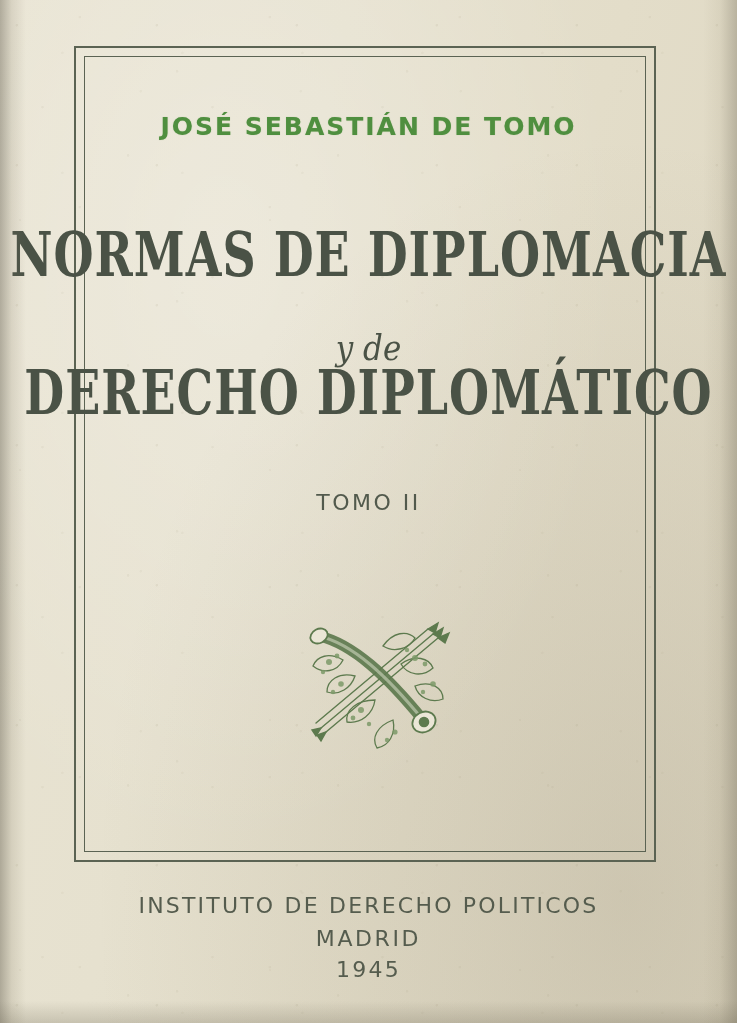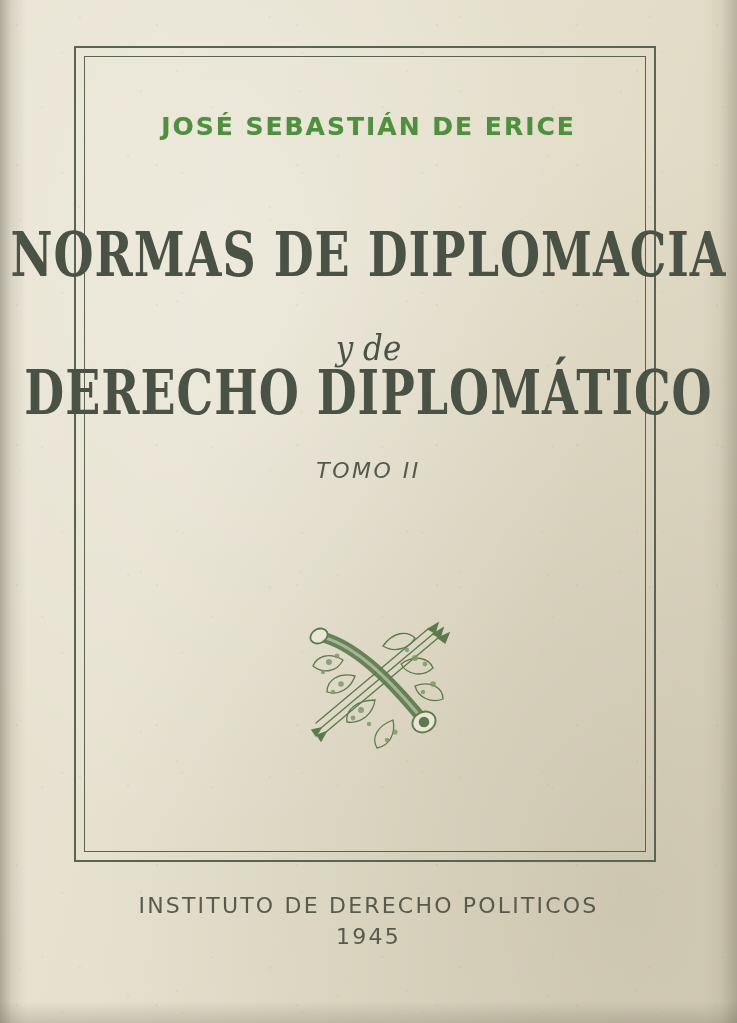--- a/index.html
+++ b/index.html
@@ -131,26 +131,25 @@
     font-family: "DejaVu Serif", serif;
     font-weight: bold;
     font-size: 46px;
     letter-spacing: 1px;
     color: #4a5246;
     transform: scaleY(1.34);
     transform-origin: 50% 50%;
   }
 
   #tomo {
-    top: 458px;
+    top: 490px;
     font-family: "DejaVu Sans", sans-serif;
     font-size: 22px;
     letter-spacing: 2.5px;
     color: #525a4d;
-    font-style: italic;
   }
 
   
   #imprint {
     top: 893px;
   }
   #imprint .pub {
     font-family: "DejaVu Sans", sans-serif;
     font-size: 22px;
     letter-spacing: 2.2px;
@@ -185,21 +184,21 @@
 <body>
 
 <div id="cover">
 
   <div id="grain"></div>
 
   <div id="frame-outer">
     <div id="frame-inner"></div>
   </div>
 
-  <div class="content" id="author">JOSÉ SEBASTIÁN DE ERICE</div>
+  <div class="content" id="author">JOSÉ SEBASTIÁN DE TOMO</div>
 
   <div class="content" id="title-line1">NORMAS DE DIPLOMACIA</div>
 
   <div class="content" id="title-conj">y de</div>
 
   <div class="content" id="title-line2">DERECHO DIPLOMÁTICO</div>
 
   <div class="content" id="tomo">TOMO II</div>
 
   <div id="emblem">
@@ -252,20 +251,21 @@
           <circle cx="140" cy="92" r="2.2"></circle>
             <circle cx="112" cy="132" r="2.6"></circle>
           <circle cx="104" cy="140" r="2.2"></circle>
         </g>
       </g>
     </svg>
   </div>
 
   <div class="content" id="imprint">
     <div class="pub">INSTITUTO DE DERECHO POLITICOS</div>
+    <div class="city">MADRID</div>
     <div class="year">1945</div>
   </div>
 
   <div id="left-edge"></div>
   <div id="right-edge"></div>
   <div id="bottom-edge"></div>
 
 </div>
 
 </body></html>

